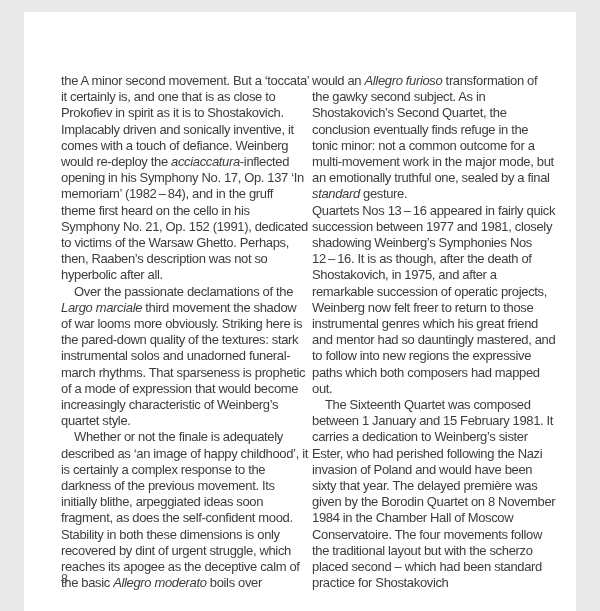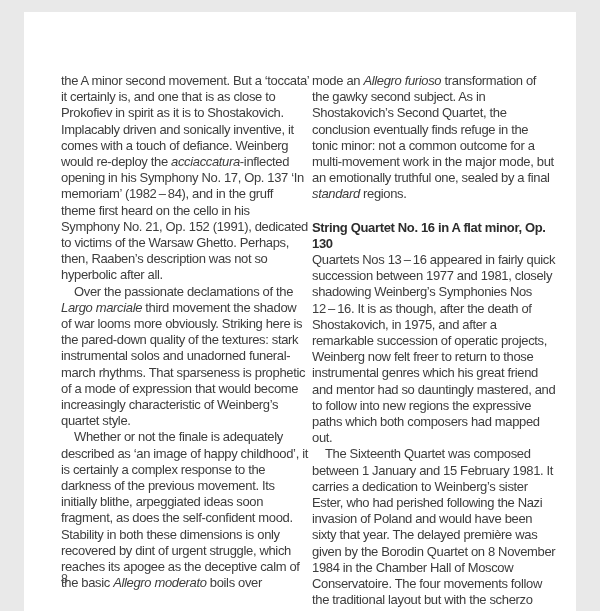--- a/index.html
+++ b/index.html
@@ -48,19 +48,18 @@
 </head>
 <body>
 
 <div class="page">
   <div class="col col-left">
       <p><span>the A minor second movement. But a ‘toccata’ it certainly is, and one that is as close to Prokofiev in spirit as it is to Shostakovich. Implacably driven and sonically inventive, it comes with a touch of defiance. Weinberg would re-deploy the </span><em>acciaccatura</em><span>-inflected opening in his Symphony No. 17, Op. 137 ‘In memoriam’ (1982 – 84), and in the gruff theme first heard on the cello in his Symphony No. 21, Op. 152 (1991), dedicated to victims of the Warsaw Ghetto. Perhaps, then, Raaben’s description was not so hyperbolic after all.</span></p>
       <p class="indent"><span>Over the passionate declamations of the </span><em>Largo marciale</em><span> third movement the shadow of war looms more obviously. Striking here is the pared-down quality of the textures: stark instrumental solos and unadorned funeral-march rhythms. That sparseness is prophetic of a mode of expression that would become increasingly characteristic of Weinberg’s quartet style.</span></p>
       <p class="indent"><span>Whether or not the finale is adequately described as ‘an image of happy childhood’, it is certainly a complex response to the darkness of the previous movement. Its initially blithe, arpeggiated ideas soon fragment, as does the self-confident mood. Stability in both these dimensions is only recovered by dint of urgent struggle, which reaches its apogee as the deceptive calm of the basic </span><em>Allegro moderato</em><span> boils over</span></p>
     </div>
   <div class="col col-right">
-      <p><span>mode an </span><em>Allegro furioso</em><span> transformation of the gawky second subject. As in Shostakovich’s Second Quartet, the conclusion eventually finds refuge in the tonic minor: not a common outcome for a multi-movement work in the major mode, but an emotionally truthful one, sealed by a final </span><em>standard</em><span> regions.</span></p>
-      <h2>String Quartet No. 16 in A flat minor, Op. 130</h2>
+      <p><span>would an </span><em>Allegro furioso</em><span> transformation of the gawky second subject. As in Shostakovich’s Second Quartet, the conclusion eventually finds refuge in the tonic minor: not a common outcome for a multi-movement work in the major mode, but an emotionally truthful one, sealed by a final </span><em>standard</em><span> gesture.</span></p>
       <p><span>Quartets Nos 13 – 16 appeared in fairly quick succession between 1977 and 1981, closely shadowing Weinberg’s Symphonies Nos 12 – 16. It is as though, after the death of Shostakovich, in 1975, and after a remarkable succession of operatic projects, Weinberg now felt freer to return to those instrumental genres which his great friend and mentor had so dauntingly mastered, and to follow into new regions the expressive paths which both composers had mapped out.</span></p>
       <p class="indent"><span>The Sixteenth Quartet was composed between 1 January and 15 February 1981. It carries a dedication to Weinberg’s sister Ester, who had perished following the Nazi invasion of Poland and would have been sixty that year. The delayed première was given by the Borodin Quartet on 8 November 1984 in the Chamber Hall of Moscow Conservatoire. The four movements follow the traditional layout but with the scherzo placed second – which had been standard practice for Shostakovich</span></p>
     </div>
   <div class="page-number">8</div>
 </div>
 
 </body></html>

